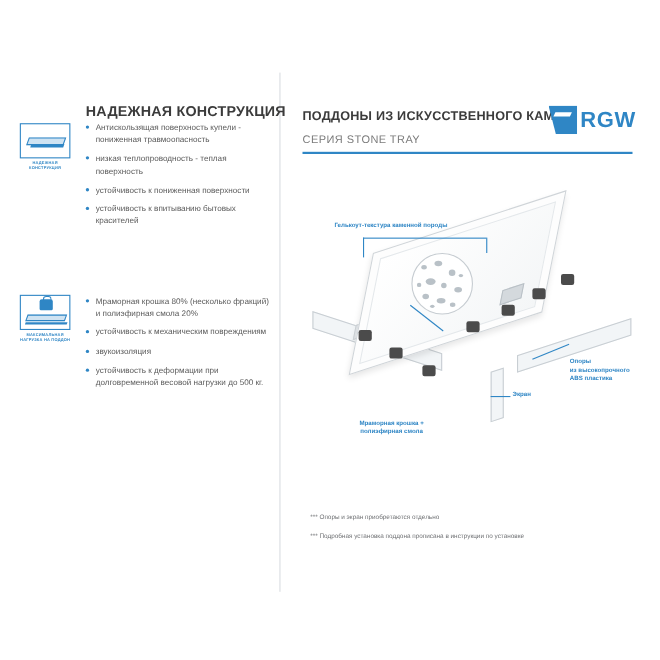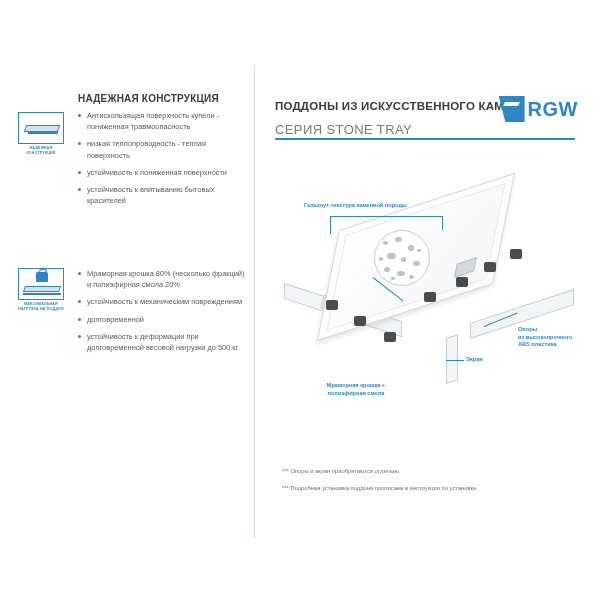--- a/index.html
+++ b/index.html
@@ -29,21 +29,21 @@
   }
   .vdivider {
     position: absolute;
     left: 254px; top: 66px;
     width: 1px; height: 472px;
     background: #d9dde1;
   }
   .left-title {
     position: absolute;
     left: 78px; top: 93px;
-    font-size: 10px;
+    font-size: 13px;
     font-weight: bold;
     letter-spacing: .2px;
     color: #3b3b3b;
   }
 
   
   .badge {
     position: absolute;
     width: 46px;
   }
@@ -148,21 +148,21 @@
     position: absolute;
     left: 275px; top: 100px;
     font-size: 11.5px;
     font-weight: bold;
     color: #3b3b3b;
     letter-spacing: .2px;
   }
   .header-sub {
     position: absolute;
     left: 275px; top: 122px;
-    font-size: 13px;
+    font-size: 10px;
     color: #7b7b7b;
     letter-spacing: .4px;
   }
   .header-rule {
     position: absolute;
     left: 275px; top: 138px;
     width: 300px; height: 2px;
     background: #2f86c5;
   }
   .logo {
@@ -350,21 +350,21 @@
   <ul class="bullets list1">
     <li>Антискользящая поверхность купели - пониженная травмоопасность</li>
     <li>низкая теплопроводность - теплая поверхность</li>
     <li>устойчивость к пониженная поверхности</li>
     <li>устойчивость к впитыванию бытовых красителей</li>
   </ul>
 
   <ul class="bullets list2">
     <li>Мраморная крошка 80% (несколько фракций) и полиэфирная смола 20%</li>
     <li>устойчивость к механическим повреждениям</li>
-    <li>долговременной</li>
+    <li>звукоизоляция</li>
     <li>устойчивость к деформации при долговременной весовой нагрузки до 500 кг.</li>
   </ul>
 
   <div class="header-title">ПОДДОНЫ ИЗ ИСКУССТВЕННОГО КАМНЯ</div>
   <div class="header-sub">СЕРИЯ STONE TRAY</div>
   <div class="header-rule"></div>
 
   <div class="logo">
     <span class="logo-mark"></span><span class="logo-text">RGW</span>
   </div>

